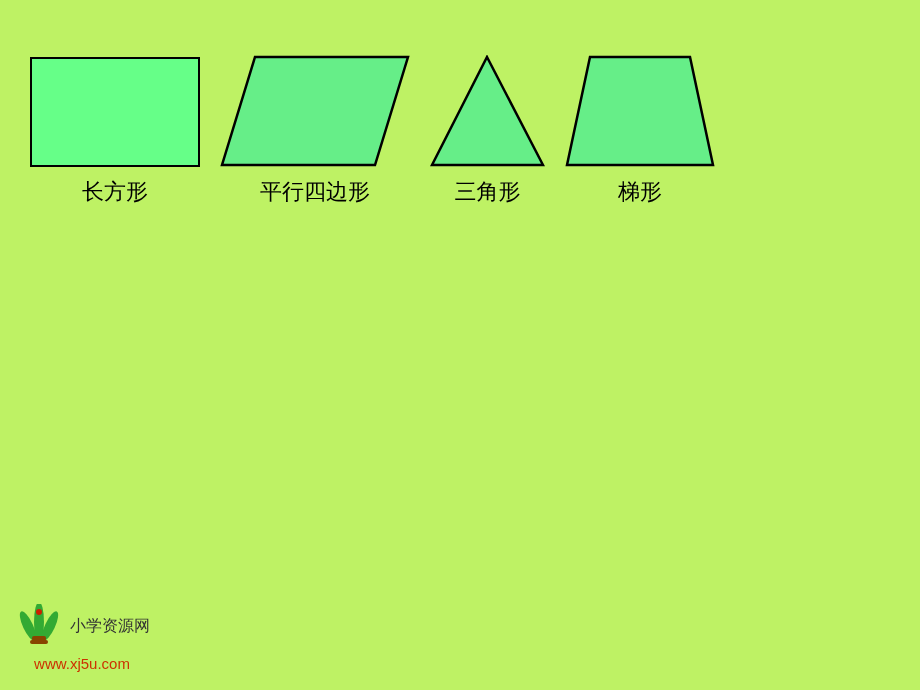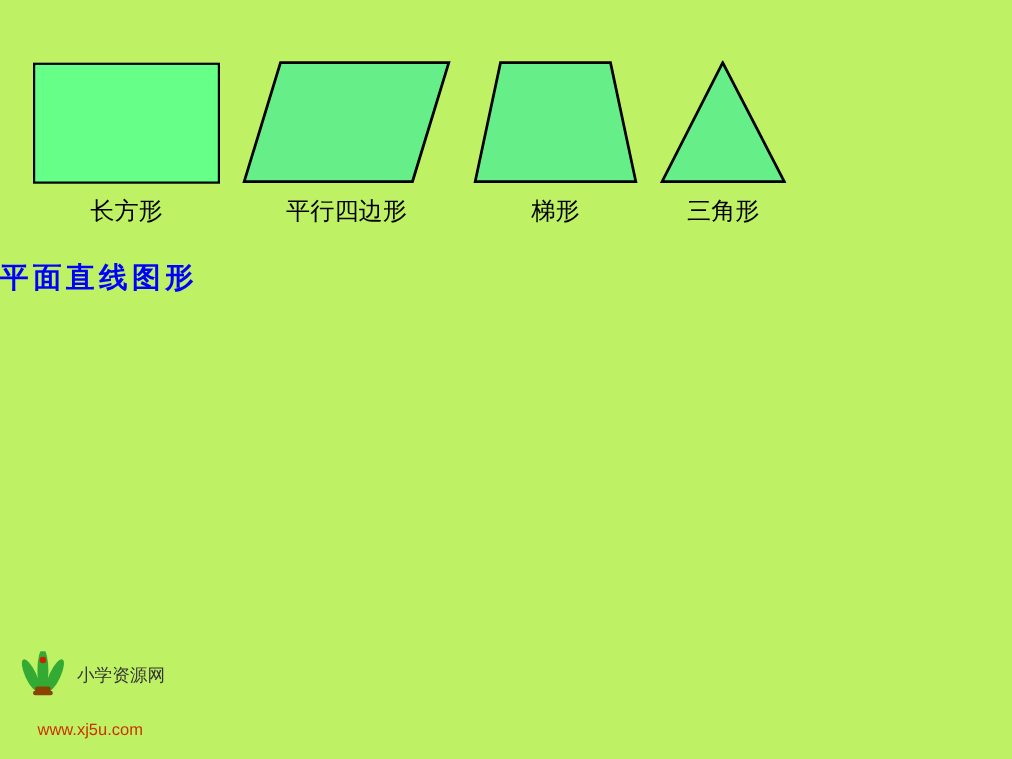--- a/index.html
+++ b/index.html
@@ -88,21 +88,21 @@
     }
 
     
     .watermark {
       position: absolute;
       bottom: 18px;
       left: 14px;
       display: flex;
       flex-direction: column;
       align-items: center;
-      gap: 18px;
+      gap: 6px;
     }
 
     .watermark-logo {
       display: flex;
       align-items: center;
       gap: 6px;
     }
 
     .logo-icon {
       width: 50px;
@@ -136,36 +136,35 @@
 
 
     <div class="shape-item">
       <svg class="parallelogram-svg" width="190" height="112" viewBox="0 0 190 112">
         <polygon points="35,2 188,2 155,110 2,110" fill="#66ee88" stroke="#000" stroke-width="2.5"></polygon>
       </svg>
       <span class="shape-label">平行四边形</span>
     </div>
 
     <div class="shape-item">
+      <svg class="triangle-svg" width="115" height="112" viewBox="0 0 115 112">
+        <polygon points="57,2 113,110 2,110" fill="#66ee88" stroke="#000" stroke-width="2.5"></polygon>
+      </svg>
+      <span class="shape-label">三角形</span>
+    </div>
+
+    <div class="shape-item">
       <svg class="trapezoid-svg" width="150" height="112" viewBox="0 0 150 112">
         <polygon points="25,2 125,2 148,110 2,110" fill="#66ee88" stroke="#000" stroke-width="2.5"></polygon>
       </svg>
       <span class="shape-label">梯形</span>
     </div>
 
-    <div class="shape-item">
-      <svg class="triangle-svg" width="115" height="112" viewBox="0 0 115 112">
-        <polygon points="57,2 113,110 2,110" fill="#66ee88" stroke="#000" stroke-width="2.5"></polygon>
-      </svg>
-      <span class="shape-label">三角形</span>
-    </div>
-
   </div>
 
-  <div class="subtitle">平面直线图形</div>
 
   <div class="watermark">
     <div class="watermark-logo">
 
       <svg class="logo-icon" width="50" height="45" viewBox="0 0 50 45">
 
         <g fill="#228822">
 
           <ellipse cx="14" cy="22" rx="5" ry="16" transform="rotate(-25 14 22)" fill="#33aa33"></ellipse>
 

